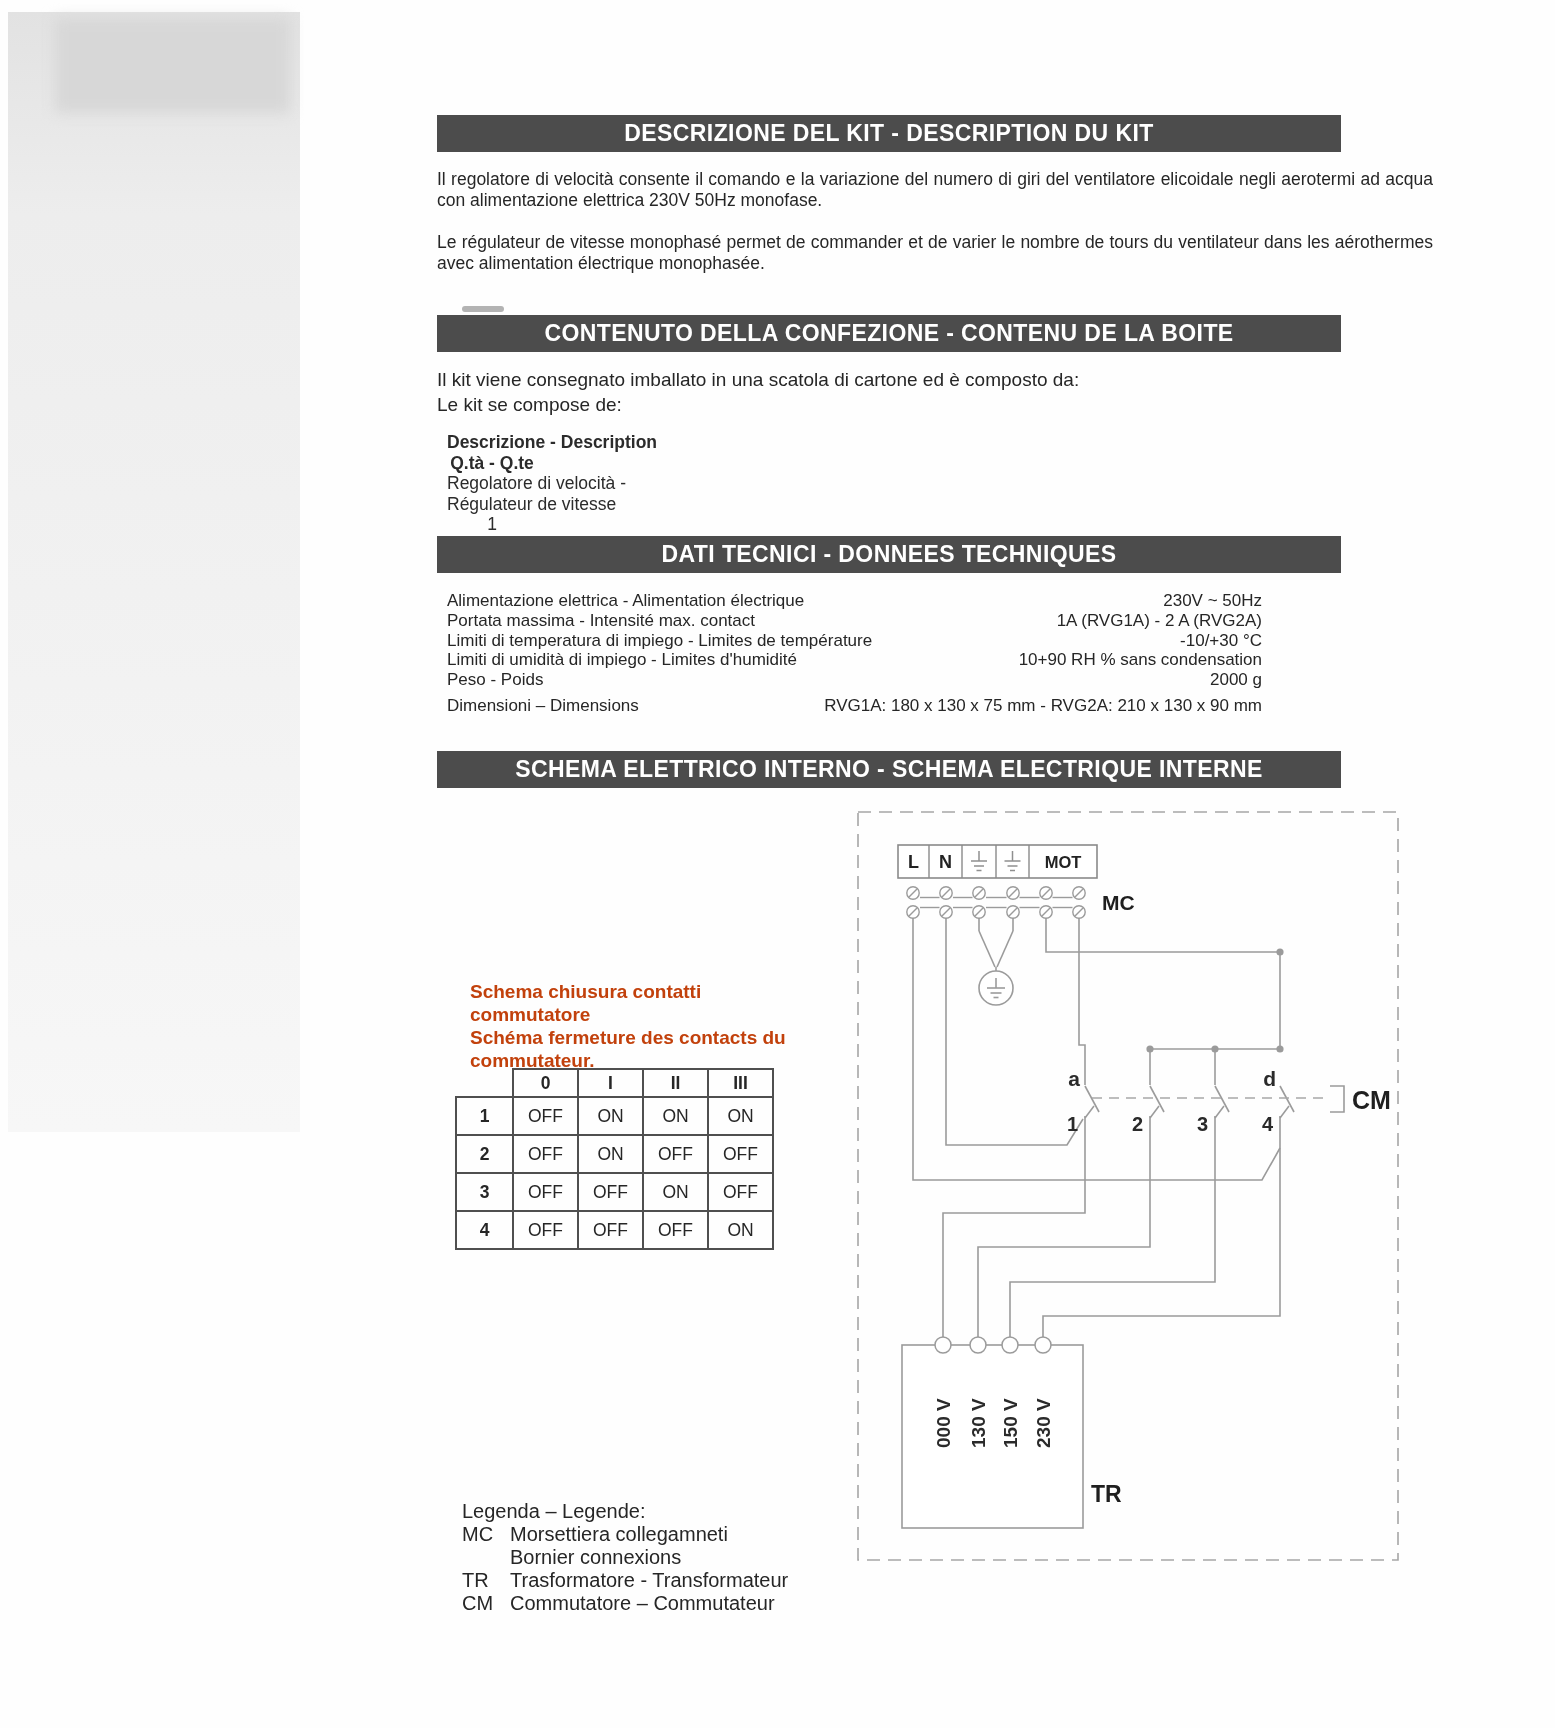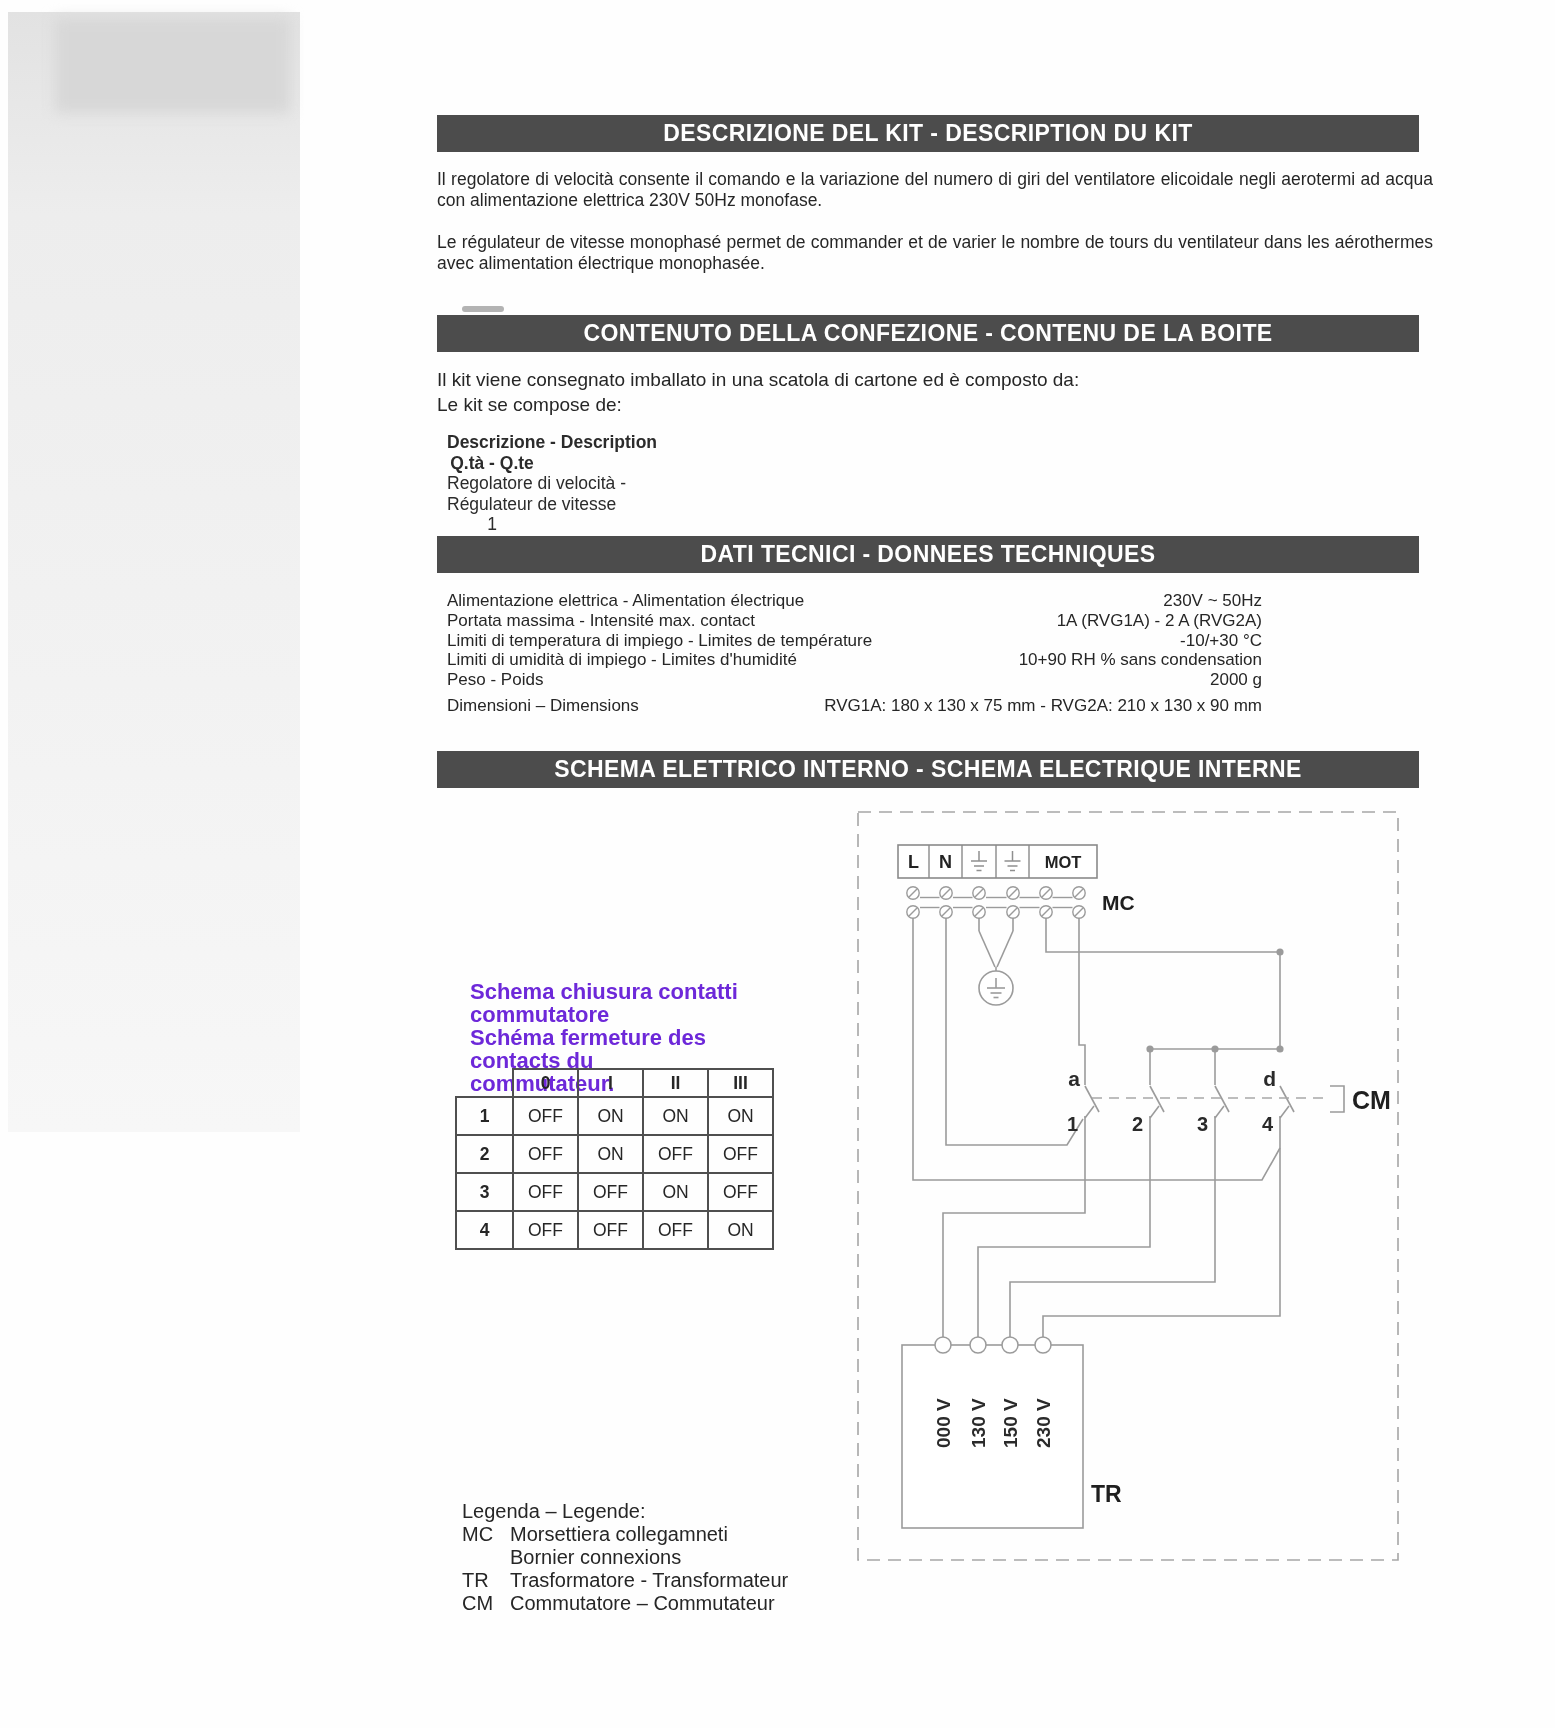--- a/index.html
+++ b/index.html
@@ -6,37 +6,37 @@
   .page{
     position:relative;width:1555px;height:1728px;overflow:hidden;
     background:#fefefe;font-family:"Liberation Sans",sans-serif;color:#2b2b2b;
   }
   
   .scan-band{position:absolute;left:8px;top:12px;width:292px;height:1120px;
     background:linear-gradient(180deg,#e2e2e2 0%,#ededed 18%,#f2f2f2 60%,#f7f7f7 100%);}
   .scan-smudge{position:absolute;left:55px;top:18px;width:235px;height:95px;background:#d7d7d7;filter:blur(7px);}
   .scan-mark{position:absolute;left:462px;top:306px;width:42px;height:6px;background:#8a8a8a;opacity:.65;border-radius:3px;}
 
-  .bar{position:absolute;left:437px;width:982px;height:37px;background:#4c4c4c;
+  .bar{position:absolute;left:437px;width:904px;height:37px;background:#4c4c4c;
     color:#ffffff;font-weight:700;font-size:23px;line-height:37px;text-align:center;letter-spacing:.4px;}
   .para{position:absolute;left:437px;width:996px;font-size:17.5px;line-height:21px;text-align:justify;color:#262626;}
   .plain{position:absolute;left:437px;width:900px;font-size:19px;line-height:21px;color:#262626;}
 
   .pack-table{position:absolute;left:447px;top:432px;width:700px;font-size:17.5px;line-height:20.5px;}
   .pack-row{display:flex;flex-direction:column;}
   .pack-desc{width:260px;flex:none;}
   .pack-qty{width:90px;flex:none;text-align:center;}
   .pack-head{font-weight:700;}
 
   .tech{position:absolute;left:447px;top:591px;width:815px;font-size:17px;line-height:19.8px;color:#262626;}
   .tech-row{display:flex;justify-content:space-between;}
   .tech-label{white-space:nowrap;}
   .tech-value{white-space:nowrap;text-align:right;}
 
-  .note{position:absolute;left:470px;top:980px;width:330px;font-weight:700;font-size:22px;line-height:23px;color:#6d28d9;}
+  .note{position:absolute;left:470px;top:980px;width:330px;font-weight:700;font-size:19px;line-height:23px;color:#c2410c;}
 
   .ctable{position:absolute;left:455px;top:1068px;border-collapse:collapse;font-size:17.5px;color:#262626;}
   .ctable td,.ctable th{border:2px solid #4f4f4f;text-align:center;padding:0;}
   .ctable th{font-weight:700;}
   .ctable .ghost{border-top:none;border-left:none;border-bottom:none;}
   .ctable .hrow th{height:26px;}
   .ctable .drow td,.ctable .drow th{height:36px;}
   .col-l{width:56px;} .col-c{width:63px;}
 
   .legend{position:absolute;left:462px;top:1500px;width:420px;font-size:20px;line-height:23px;color:#262626;}

